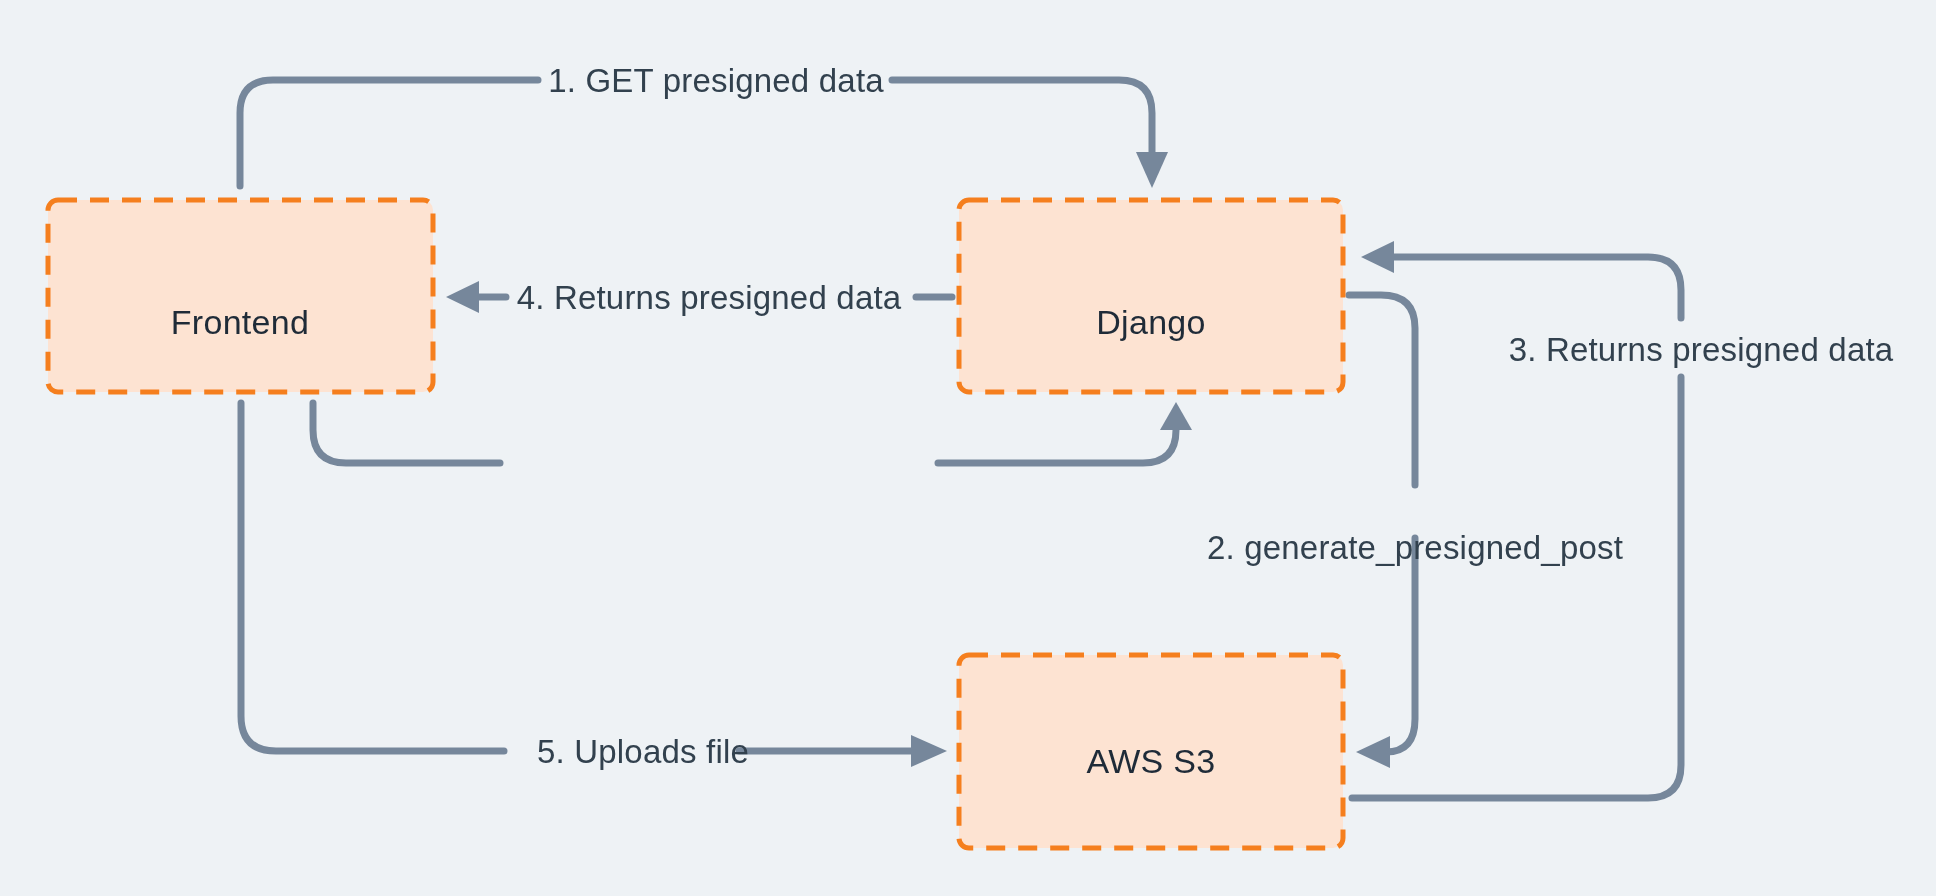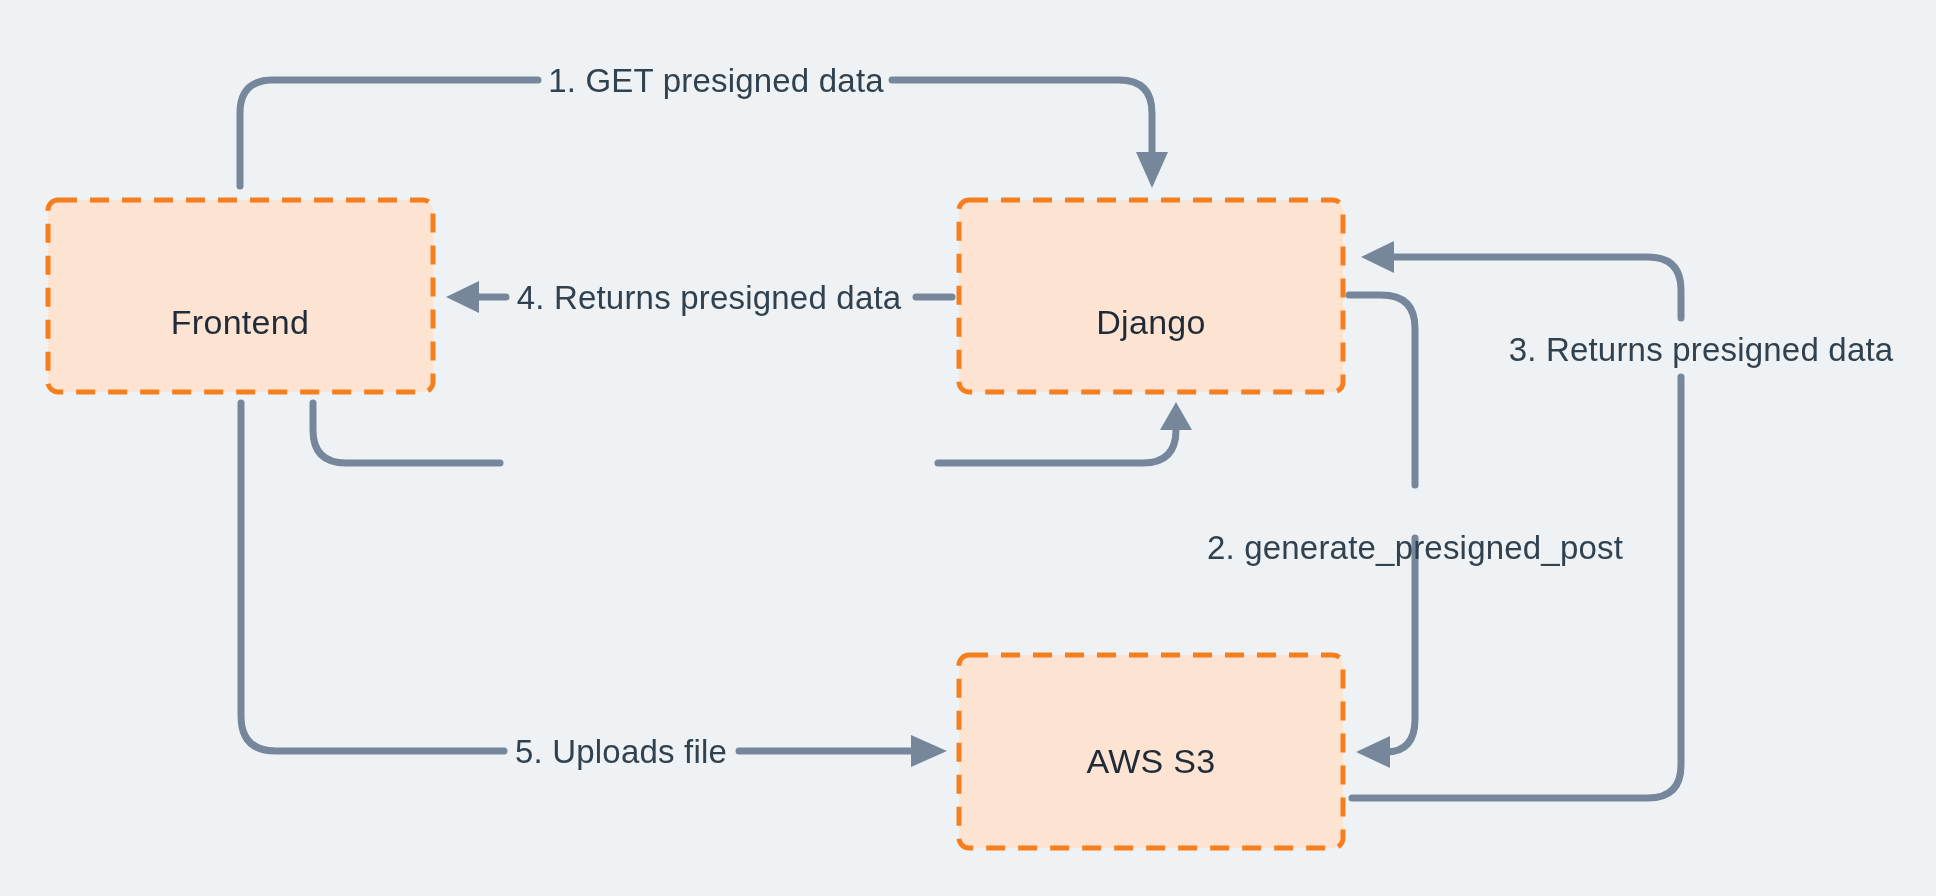--- a/index.html
+++ b/index.html
@@ -107,15 +107,15 @@
   </svg>
 
   <div class="node-label" style="left:240px; top:296px;">Frontend</div>
   <div class="node-label" style="left:1151px; top:296px;">Django</div>
   <div class="node-label" style="left:1151px; top:735px;">AWS S3</div>
 
   <div class="edge-label" style="left:716px; top:81px;">1. GET presigned data</div>
   <div class="edge-label" style="left:1415px; top:516px;margin-top:32px;">2. generate_presigned_post</div>
   <div class="edge-label" style="left:1681px; top:350px;margin-left:20px;">3. Returns presigned data</div>
   <div class="edge-label" style="left:709px; top:298px;">4. Returns presigned data</div>
-  <div class="edge-label" style="left:621px; top:752px;">5. Uploads file</div>
+  <div class="edge-label" style="left:643px; top:752px;">5. Uploads file</div>
 
 </div>
 
 </body></html>

